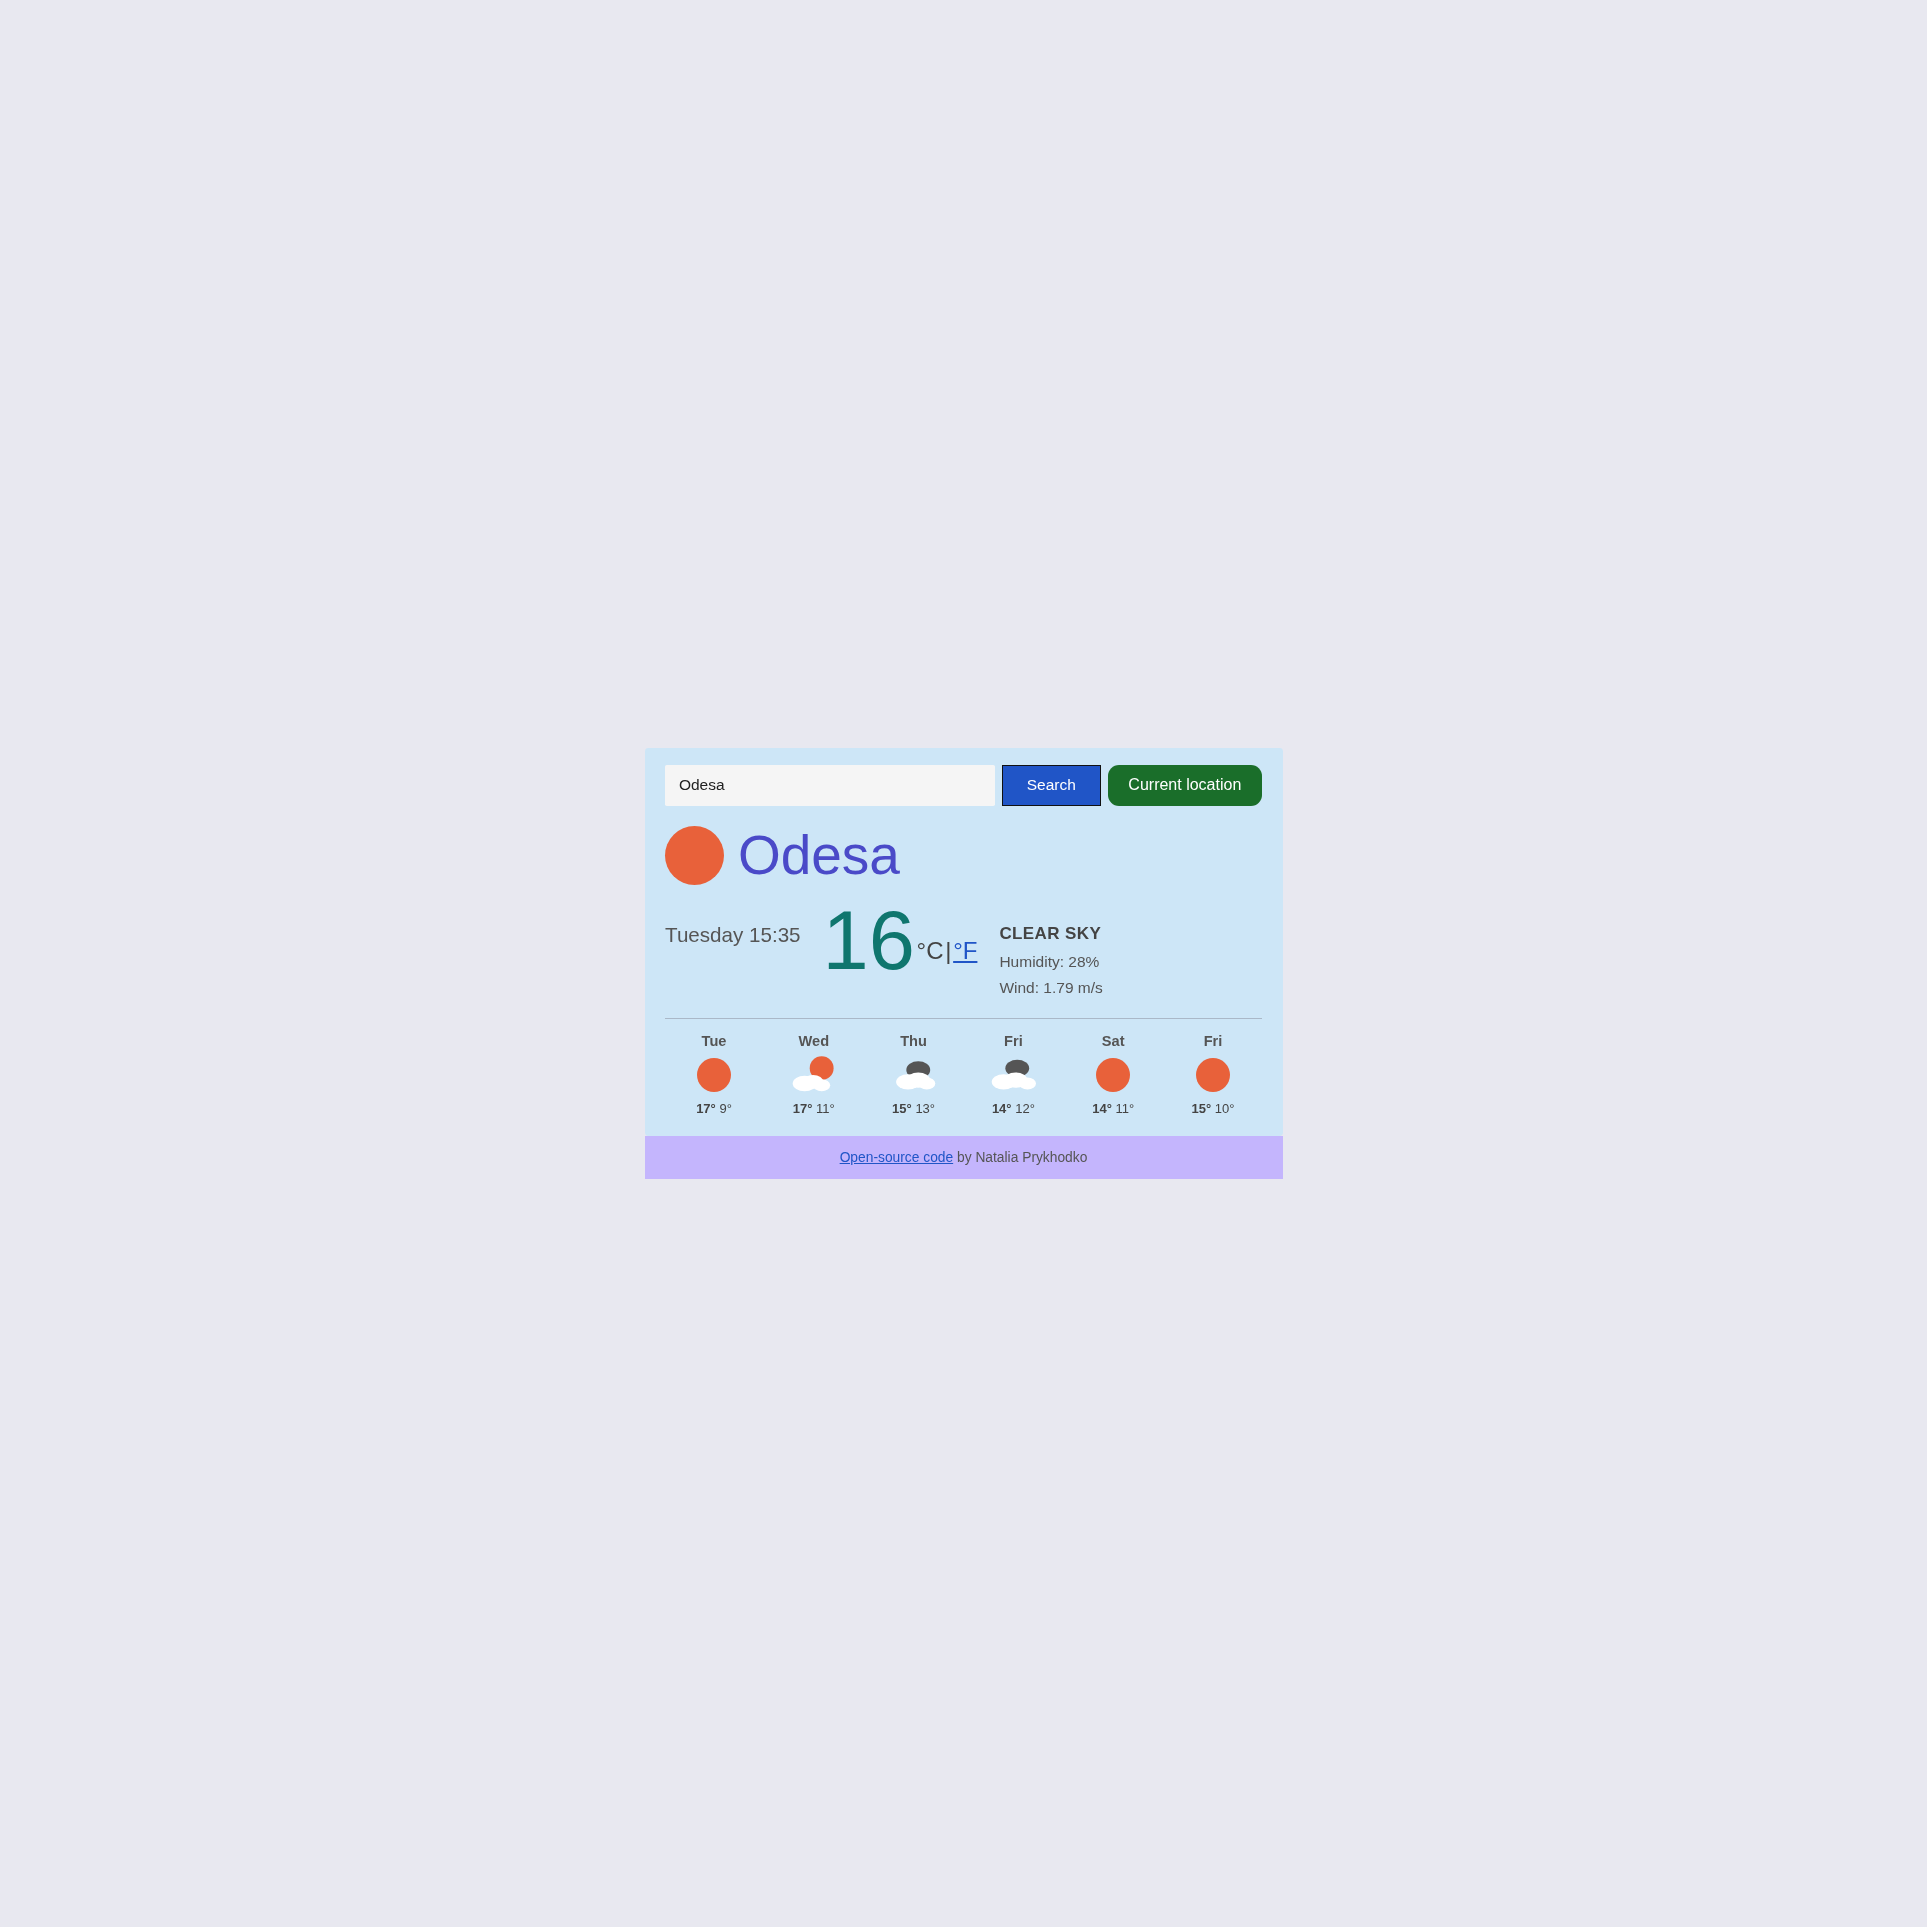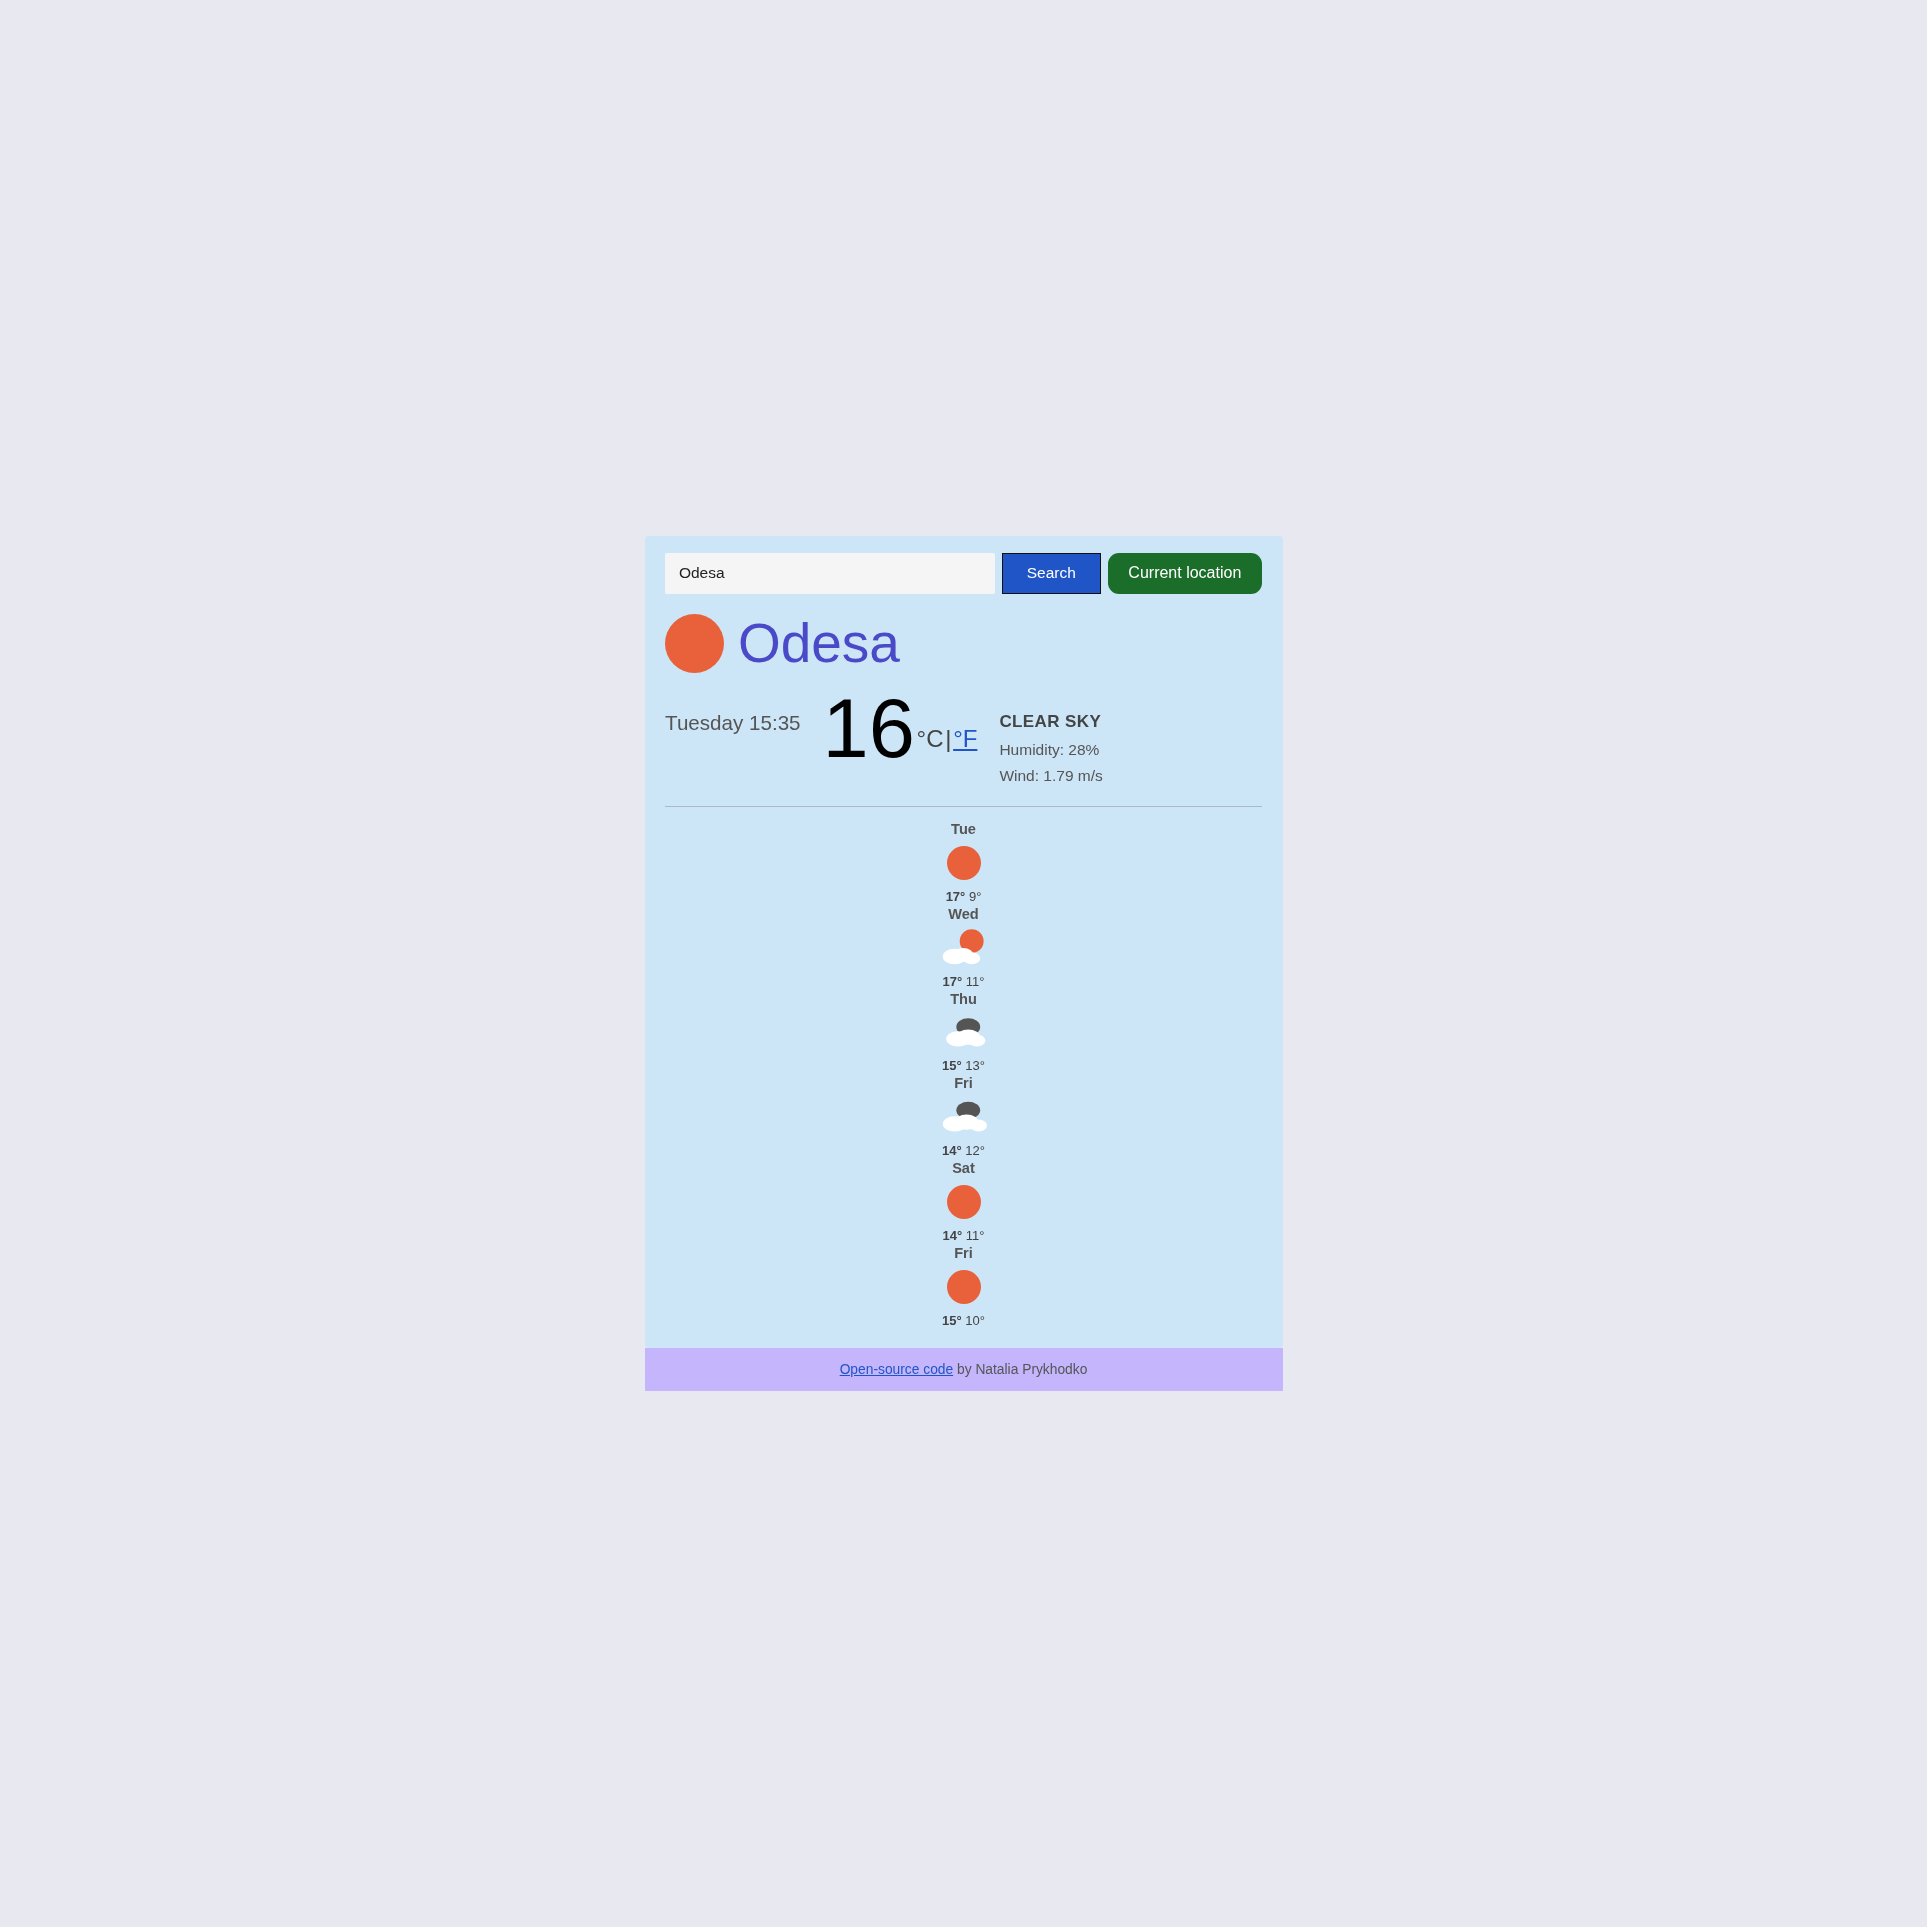--- a/index.html
+++ b/index.html
@@ -108,21 +108,21 @@
     }
 
     .temperature-block {
       display: flex;
       align-items: flex-end;
       gap: 0;
     }
 
     .temp-value {
       font-size: 83px;
-      color: #000000;
+      color: #0f766e;
       font-weight: 400;
       line-height: 1;
     }
 
     .temp-units {
       font-size: 24px;
       color: #444;
       padding-bottom: 17px;
       padding-left: 1.7px;
       display: flex;
@@ -165,21 +165,20 @@
       height: 0.9px;
       background: #aab8c8;
       margin-bottom: 13.8px;
     }
 
     
     .forecast-row {
       display: flex;
       justify-content: space-between;
       gap: 2px;
-      flex-direction: column;
     }
 
     .forecast-day {
       flex: 1;
       display: flex;
       flex-direction: column;
       align-items: center;
       gap: 6.9px;
     }
 

